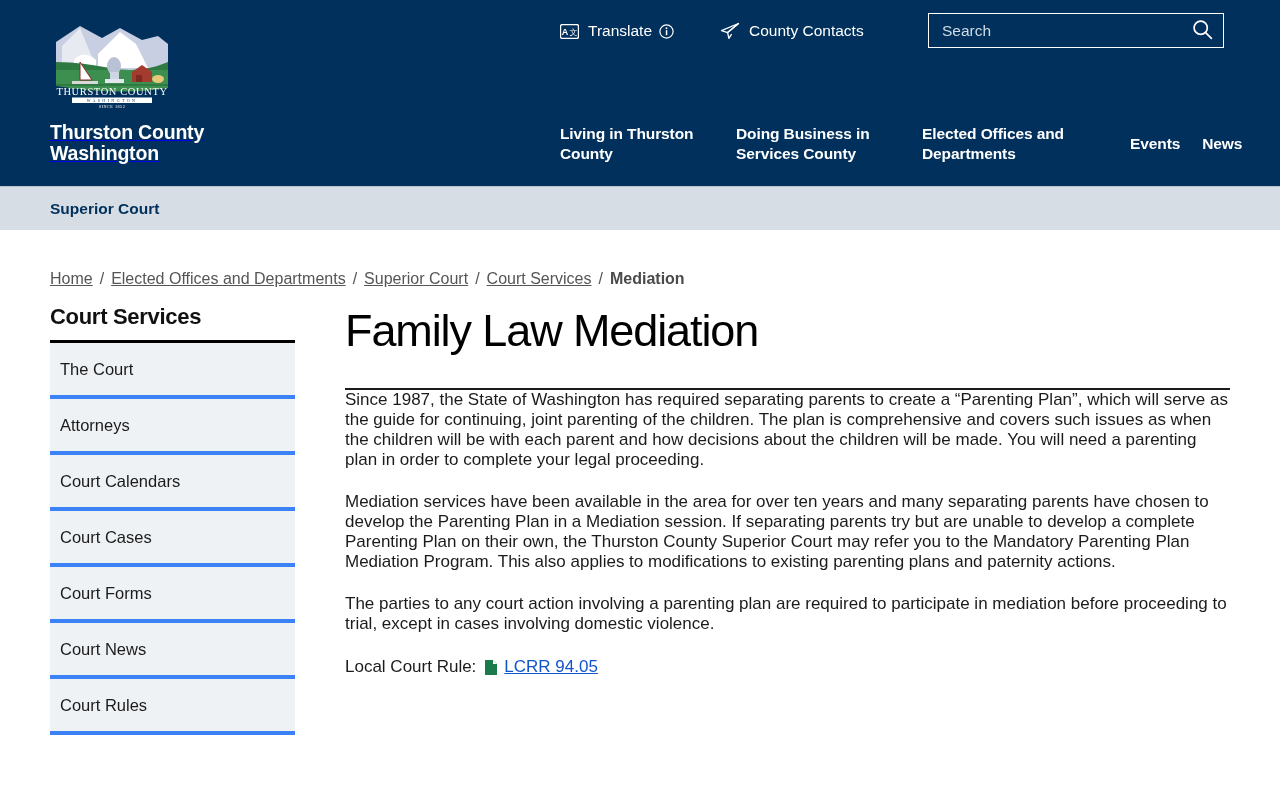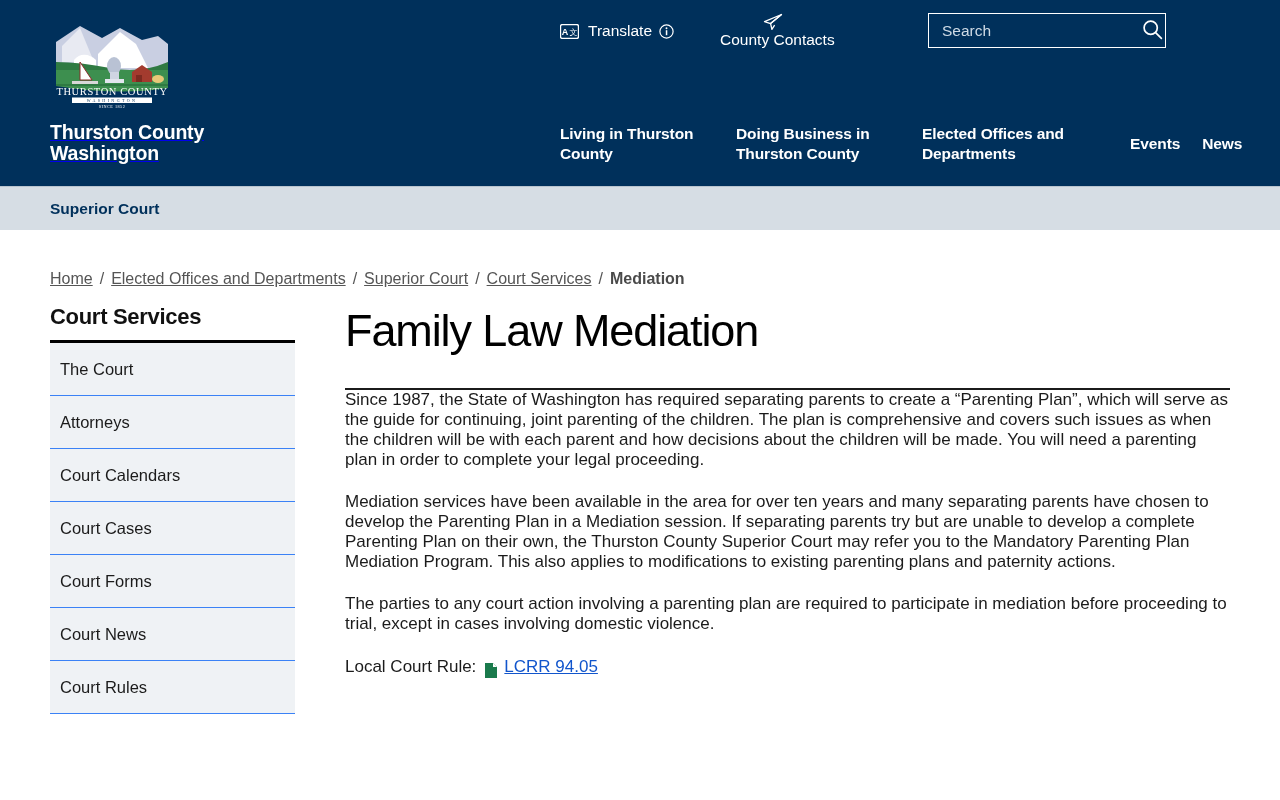--- a/index.html
+++ b/index.html
@@ -52,29 +52,29 @@
     height: 34px;
   }
   .util-link {
     display: flex;
     align-items: center;
     color: #ffffff;
     font-size: 15.5px;
     text-decoration: none;
     cursor: pointer;
   }
-  .util-link + .util-link { margin-left: 46px; flex-direction: column; }
+  .util-link + .util-link { margin-left: 46px; }
   .util-ico { display: inline-flex; align-items: center; margin-right: 9px; }
   .info-ico { margin-left: 7px; display: inline-flex; align-items: center; }
 
   .search-wrap {
     position: absolute;
     top: 13px;
     left: 928px;
-    width: 238px;
+    width: 296px;
     height: 35px;
     border: 1.5px solid #ffffff;
     background: #00305b;
     display: flex;
     align-items: center;
     padding: 0 10px 0 13px;
   }
   .search-wrap input {
     flex: 1;
     background: transparent;
@@ -158,21 +158,21 @@
     font-size: 22px;
     font-weight: bold;
     color: #111111;
     padding-bottom: 10px;
     border-bottom: 3px solid #000000;
     letter-spacing: -0.3px;
   }
   .side-list { list-style: none; }
   .side-item {
     background: #eff2f5;
-    border-bottom: 1px solid #3b82f6;
+    border-bottom: 4px solid #3b82f6;
     padding: 13px 10px 13px 10px;
     font-size: 16.5px;
     color: #1b1b1b;
     cursor: pointer;
     line-height: 26px;
   }
 
   
   .content { flex: 1; padding-right: 50px; }
   .page-title {
@@ -198,21 +198,21 @@
     font-size: 17px;
     line-height: 20px;
     color: #1b1b1b;
     margin-bottom: 22px;
   }
   .rule-line {
     font-size: 17px;
     line-height: 22.6px;
     color: #1b1b1b;
     display: flex;
-    align-items: flex-end;
+    align-items: center;
     flex-wrap: wrap;
   }
   .pdf-ico { display: inline-flex; align-items: center; margin: 0 6px 0 8px; }
   .rule-link { color: #1155cc; text-decoration: underline; cursor: pointer; }
 </style>
 </head>
 <body>
 
 <header class="site-header">
 
@@ -286,21 +286,21 @@
         <svg width="21" height="21" viewBox="0 0 21 21" aria-hidden="true">
           <circle cx="8.7" cy="8.7" r="6.6" fill="none" stroke="#ffffff" stroke-width="1.7"></circle>
           <line x1="13.6" y1="13.6" x2="19.4" y2="19.4" stroke="#ffffff" stroke-width="1.7" stroke-linecap="round"></line>
         </svg>
       </span>
     </button>
   </div>
 
   <nav class="main-nav">
     <a class="nav-item w1" href="#">Living in Thurston County</a>
-    <a class="nav-item w2" href="#">Doing Business in Thurston County</a>
+    <a class="nav-item w2" href="#">Doing Business in Services County</a>
     <a class="nav-item w3 pad" href="#">Elected Offices and Departments</a>
     <a class="nav-item pad" href="#">Events</a>
     <a class="nav-item" href="#">News</a>
   </nav>
 </header>
 
 <div class="subheader">
   <a href="#">Superior Court</a>
 </div>
 

